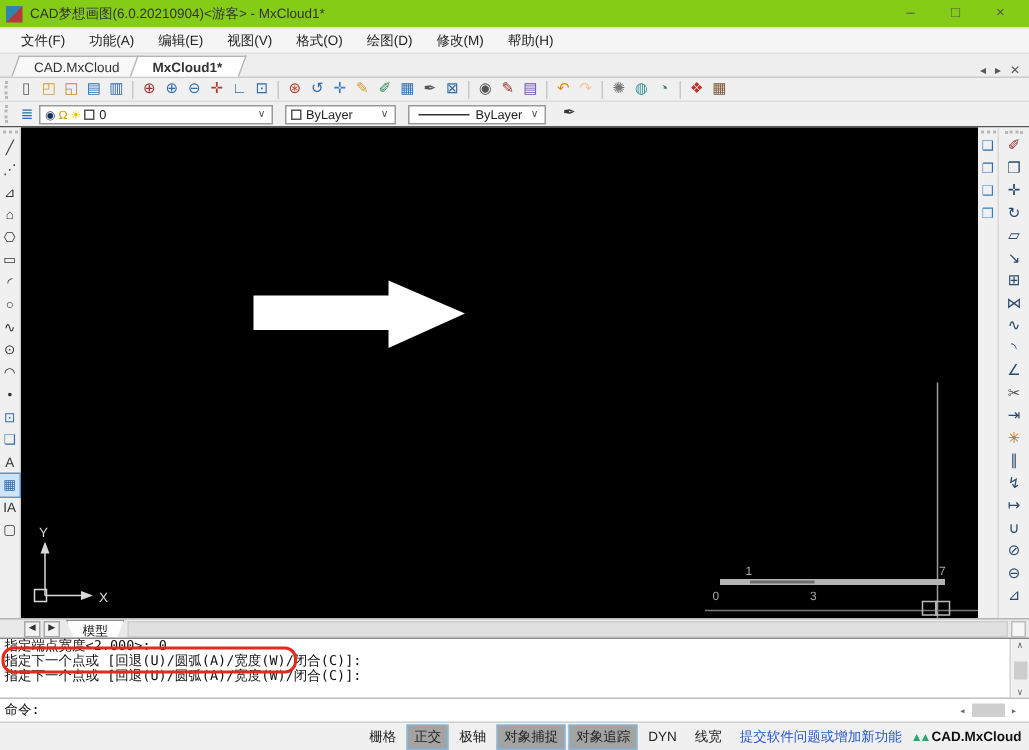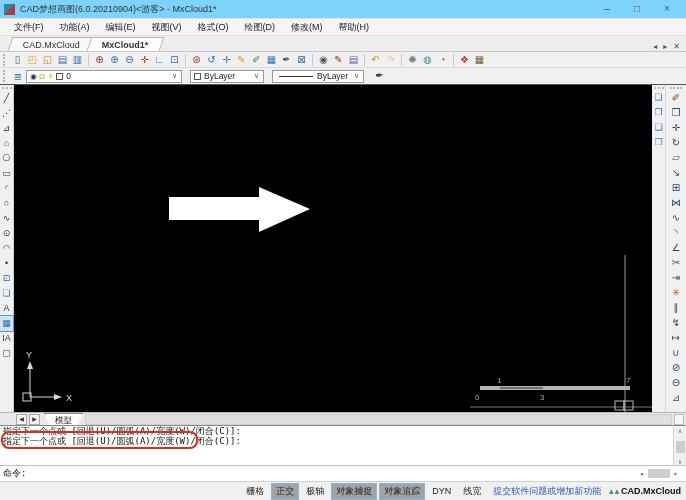--- a/index.html
+++ b/index.html
@@ -1,20 +1,20 @@
 <!DOCTYPE html>
 <html><head>
 <meta charset="utf-8">
 <style>
   * { margin:0; padding:0; box-sizing:border-box; }
   html,body { width:686px; height:500px; overflow:hidden; }
   body { font-family:"Liberation Sans","DejaVu Sans",sans-serif; background:#f0f0f0; position:relative; font-size:9px; color:#222; }
 
   
-  .titlebar { position:absolute; left:0; top:0; width:686px; height:19px; background:#7dd3fc; border-bottom:1px solid #e2e2e2; display:flex; align-items:center; padding:0 4px; }
+  .titlebar { position:absolute; left:0; top:0; width:686px; height:19px; background:#84cc16; border-bottom:1px solid #e2e2e2; display:flex; align-items:center; padding:0 4px; }
   .app-icon { width:11px; height:11px; background:linear-gradient(135deg,#2e86ab 50%,#b43b3b 50%); margin-right:5px; flex:0 0 auto; }
   .title-text { font-size:9px; color:#333; white-space:nowrap; }
   .win-btns { margin-left:auto; display:flex; }
   .win-btn { width:30px; height:17px; text-align:center; line-height:16px; font-size:10px; color:#555; cursor:default; }
 
   
   .menubar { position:absolute; left:0; top:19px; width:686px; height:17px; background:#f5f5f5; border-bottom:1px solid #e0e0e0; display:flex; align-items:center; padding-left:6px; }
   .menu-item { padding:0 8px; font-size:9px; color:#222; line-height:16px; }
 
   
@@ -298,20 +298,21 @@
   <div class="mr-btn">◀</div>
   <div class="mr-btn">▶</div>
   <div class="model-tab">模型</div>
   <div class="mr-track"></div>
   <div class="mr-box"></div>
 </div>
 
 <div class="cmd-history">
   <div>
 
+  <div class="cmd-line">指定端点宽度&lt;2.000&gt;: 0</div>
       <div class="cmd-line">指定下一个点或 [回退(U)/圆弧(A)/宽度(W)/闭合(C)]:</div>
       <div class="cmd-line">指定下一个点或 [回退(U)/圆弧(A)/宽度(W)/闭合(C)]:</div>
     </div>
   <div class="vscroll">
     <span class="arr">∧</span>
     <div class="thumb"></div>
     <span class="arr" style="position:absolute;bottom:0;left:0;right:0;">∨</span>
   </div>
 </div>
 <div class="highlight-box"></div>

